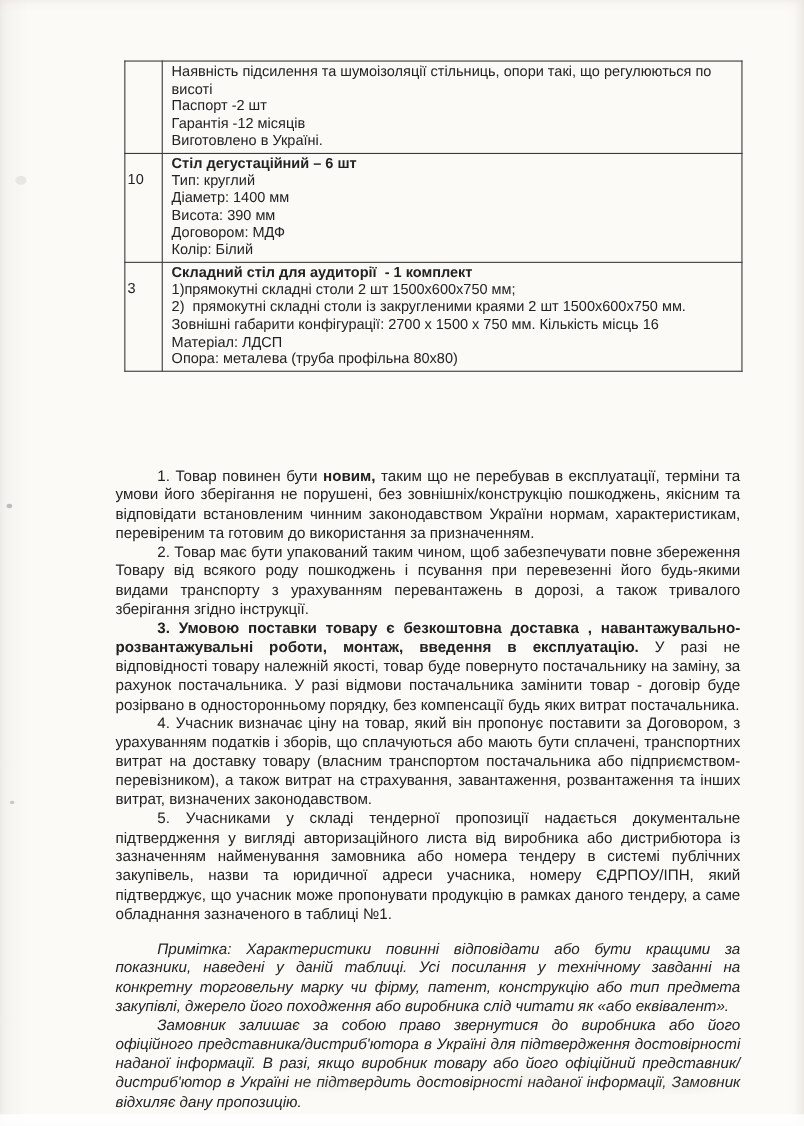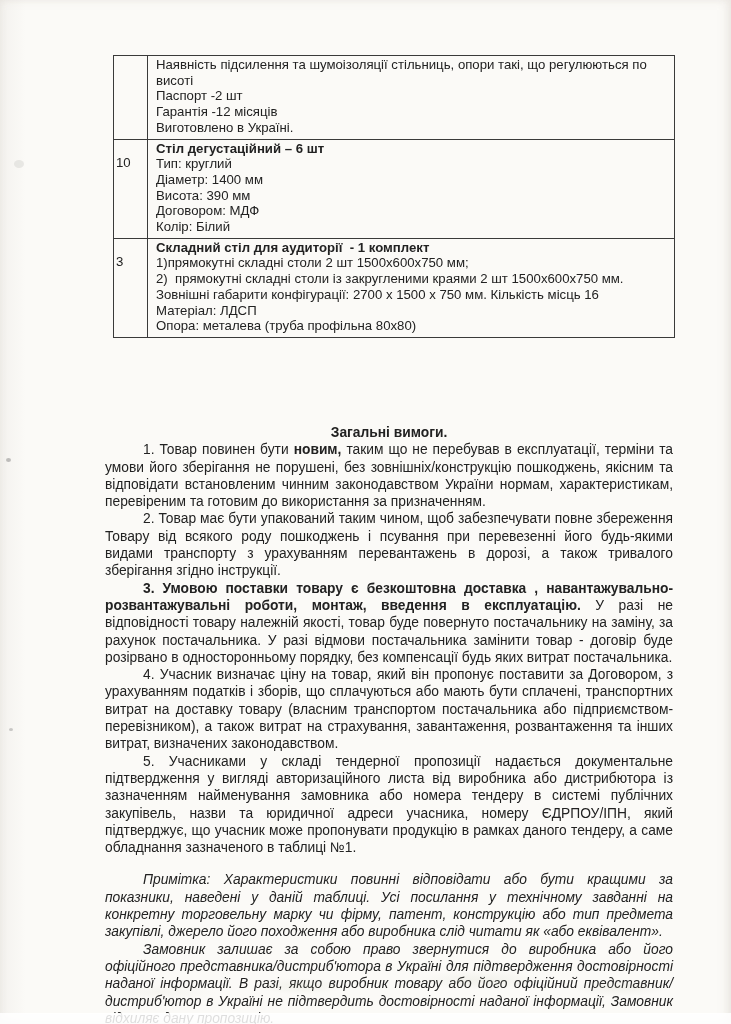--- a/index.html
+++ b/index.html
@@ -97,21 +97,20 @@
             <div class="spec-line">2)&nbsp; прямокутні складні столи із закругленими краями 2 шт 1500х600х750 мм.</div>
             <div class="spec-line">Зовнішні габарити конфігурації: 2700 х 1500 х 750 мм. Кількість місць 16</div>
             <div class="spec-line">Матеріал: ЛДСП</div>
             <div class="spec-line">Опора: металева (труба профільна 80х80)</div>
           </td>
         </tr>
       </tbody>
   </table>
 
   <div class="general">
-    <div class="heading">Загальні вимоги.</div>
     <div>
         <p><span>1. Товар повинен бути </span><span class="b">новим,</span><span> таким що не перебував в експлуатації, терміни та умови його зберігання не порушені, без зовнішніх/конструкцію пошкоджень, якісним та відповідати встановленим чинним законодавством України нормам, характеристикам, перевіреним та готовим до використання за призначенням.</span></p>
         <p><span>2. Товар має бути упакований таким чином, щоб забезпечувати повне збереження Товару від всякого роду пошкоджень і псування при перевезенні його будь-якими видами транспорту з урахуванням перевантажень в дорозі, а також тривалого зберігання згідно інструкції.</span></p>
         <p><span class="b">3. Умовою поставки товару є безкоштовна доставка , навантажувально-розвантажувальні роботи, монтаж, введення в експлуатацію.</span><span> У разі не відповідності товару належній якості, товар буде повернуто постачальнику на заміну, за рахунок постачальника. У разі відмови постачальника замінити товар - договір буде розірвано в односторонньому порядку, без компенсації будь яких витрат постачальника.</span></p>
         <p><span>4. Учасник визначає ціну на товар, який він пропонує поставити за Договором, з урахуванням податків і зборів, що сплачуються або мають бути сплачені, транспортних витрат на доставку товару (власним транспортом постачальника або підприємством-перевізником), а також витрат на страхування, завантаження, розвантаження та інших витрат, визначених законодавством.</span></p>
         <p><span>5. Учасниками у складі тендерної пропозиції надається документальне підтвердження у вигляді авторизаційного листа від виробника або дистрибютора із зазначенням найменування замовника або номера тендеру в системі публічних закупівель, назви та юридичної адреси учасника, номеру ЄДРПОУ/ІПН, який підтверджує, що учасник може пропонувати продукцію в рамках даного тендеру, а саме обладнання зазначеного в таблиці №1.</span></p>
         <p class="note gap"><span>Примітка: Характеристики повинні відповідати або бути кращими за показники, наведені у даній таблиці. Усі посилання у технічному завданні на конкретну торговельну марку чи фірму, патент, конструкцію або тип предмета закупівлі, джерело його походження або виробника слід читати як «або еквівалент».</span></p>
         <p class="note"><span>Замовник залишає за собою право звернутися до виробника або його офіційного представника/дистриб'ютора в Україні для підтвердження достовірності наданої інформації. В разі, якщо виробник товару або його офіційний представник/дистриб'ютор в Україні не підтвердить достовірності наданої інформації, Замовник відхиляє дану пропозицію.</span></p>
       </div>
   </div>

